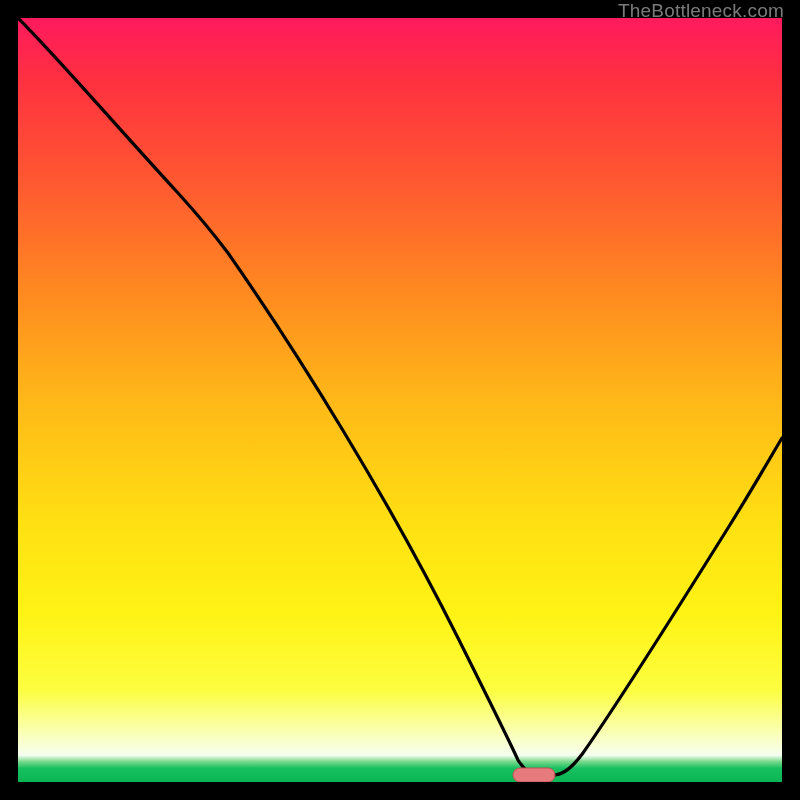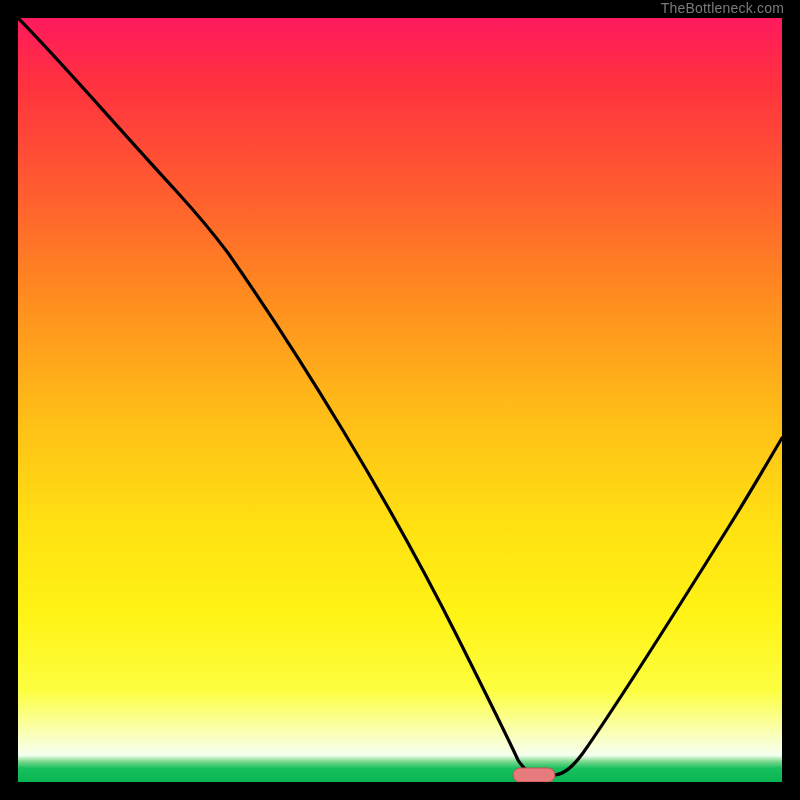--- a/index.html
+++ b/index.html
@@ -57,21 +57,21 @@
     left: 0;
     top: 0;
     width: 100%;
     height: 100%;
   }
   .watermark {
     position: absolute;
     top: 0px;
     right: 16px;
     color: #7a7a7a;
-    font-size: 14px;
+    font-size: 19px;
     font-weight: 400;
     letter-spacing: 0.2px;
     user-select: none;
   }
 </style>
 </head>
 <body>
 
 <div class="frame">
 

